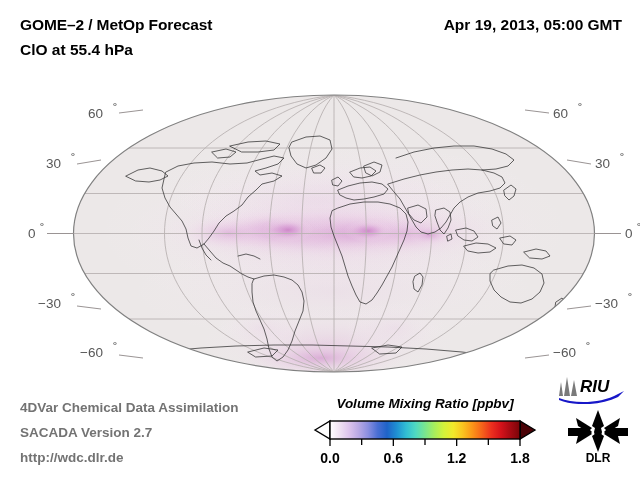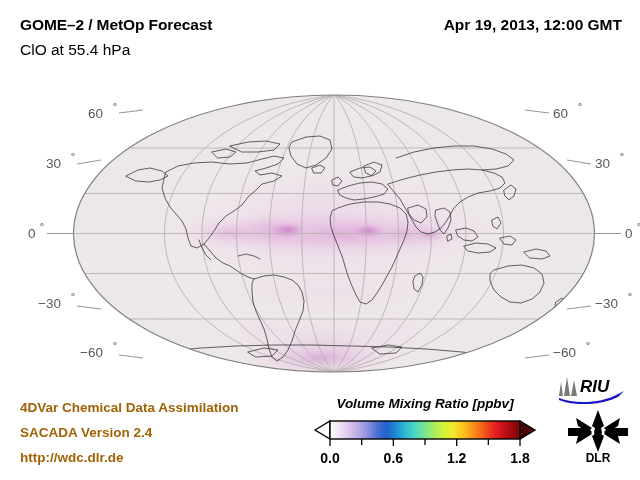--- a/index.html
+++ b/index.html
@@ -26,21 +26,21 @@
     font-weight: bold;
     color: #000;
     letter-spacing: -0.1px;
     white-space: nowrap;
   }
   #header-subtitle {
     position: absolute;
     left: 20px;
     top: 41px;
     font-size: 15.5px;
-    font-weight: normal;
+    font-weight: bold;
     color: #000;
     white-space: nowrap;
   }
   #header-timestamp {
     position: absolute;
     right: 18px;
     top: 16px;
     font-size: 15.5px;
     font-weight: bold;
     color: #000;
@@ -62,21 +62,21 @@
     font-size: 13.5px;
     fill: #585858;
   }
 
   
   .footer-line {
     position: absolute;
     left: 20px;
     font-size: 13.5px;
     font-weight: bold;
-    color: #a16207;
+    color: #737373;
     white-space: nowrap;
   }
   #footer-line-0 { top: 400px; }
   #footer-line-1 { top: 425px; }
   #footer-line-2 { top: 450px; }
 
   
   #colorbar-block {
     position: absolute;
     left: 305px;
@@ -125,21 +125,21 @@
   }
   .logo-svg { display: block; }
 </style>
 </head>
 <body>
 
 <div id="root">
 
   <div id="header-title-main">GOME–2 / MetOp Forecast</div>
   <div id="header-subtitle">ClO at 55.4 hPa</div>
-  <div id="header-timestamp">Apr 19, 2013, 12:00 GMT</div>
+  <div id="header-timestamp">Apr 19, 2013, 05:00 GMT</div>
 
   <div id="map-area">
     <svg id="map-svg" width="640" height="305" viewBox="0 0 640 305">
       <defs>
 
         <clipPath id="globeClip">
           <ellipse cx="318" cy="153.5" rx="260.5" ry="138.5"></ellipse>
         </clipPath>
 
         <radialGradient id="plumeA" cx="50%" cy="50%" r="50%">
@@ -354,21 +354,21 @@
         <g>
           <line x1="509" y1="278" x2="533" y2="275" stroke="#9a9494" stroke-width="1"></line>
           <text class="lat-label" x="537" y="277" text-anchor="start">−60</text>
           <text class="lat-label" x="570" y="272" text-anchor="start" font-size="10">˚</text>
         </g>
       </g>
     </svg>
   </div>
 
   <div class="footer-line" id="footer-line-0">4DVar Chemical Data Assimilation</div>
-  <div class="footer-line" id="footer-line-1">SACADA Version 2.4</div>
+  <div class="footer-line" id="footer-line-1">SACADA Version 2.7</div>
   <div class="footer-line" id="footer-line-2">http://wdc.dlr.de</div>
 
   <div id="colorbar-block">
     <div id="colorbar-title">Volume Mixing Ratio [ppbv]</div>
 
     <svg id="colorbar-svg" width="240" height="58" viewBox="0 0 240 58">
       <defs>
         <linearGradient id="cbarGrad" x1="0%" y1="0%" x2="100%" y2="0%">
           <stop offset="0.00" stop-color="#ffffff"></stop>
           <stop offset="0.05" stop-color="#f0e2f2"></stop>

